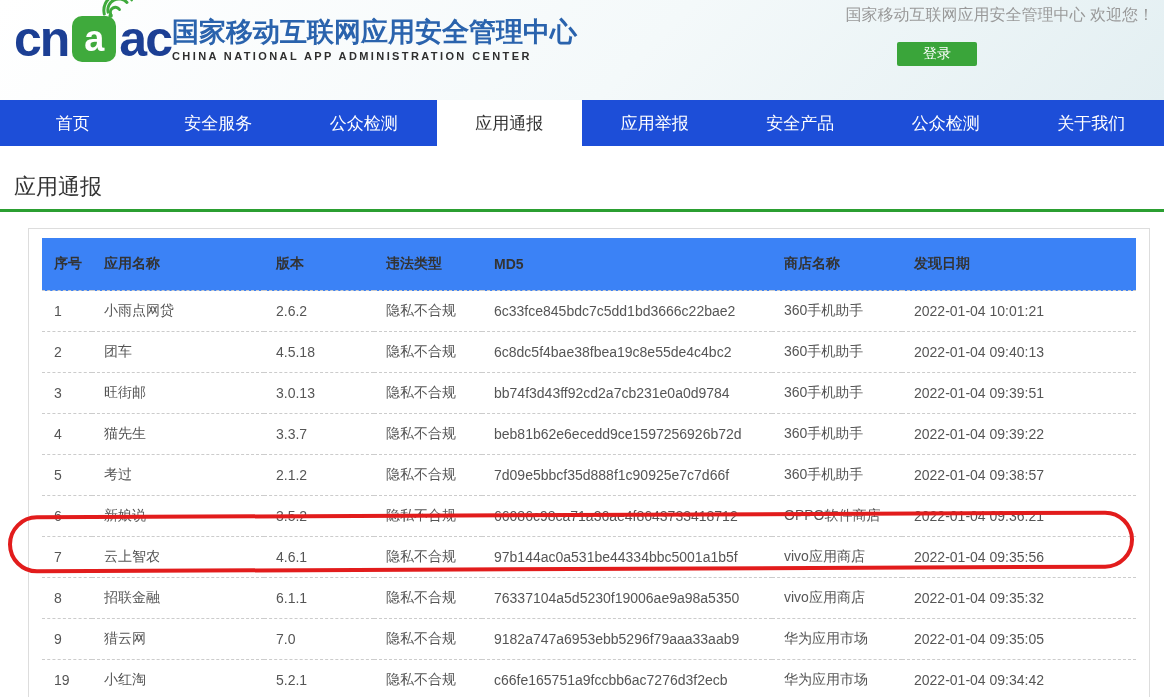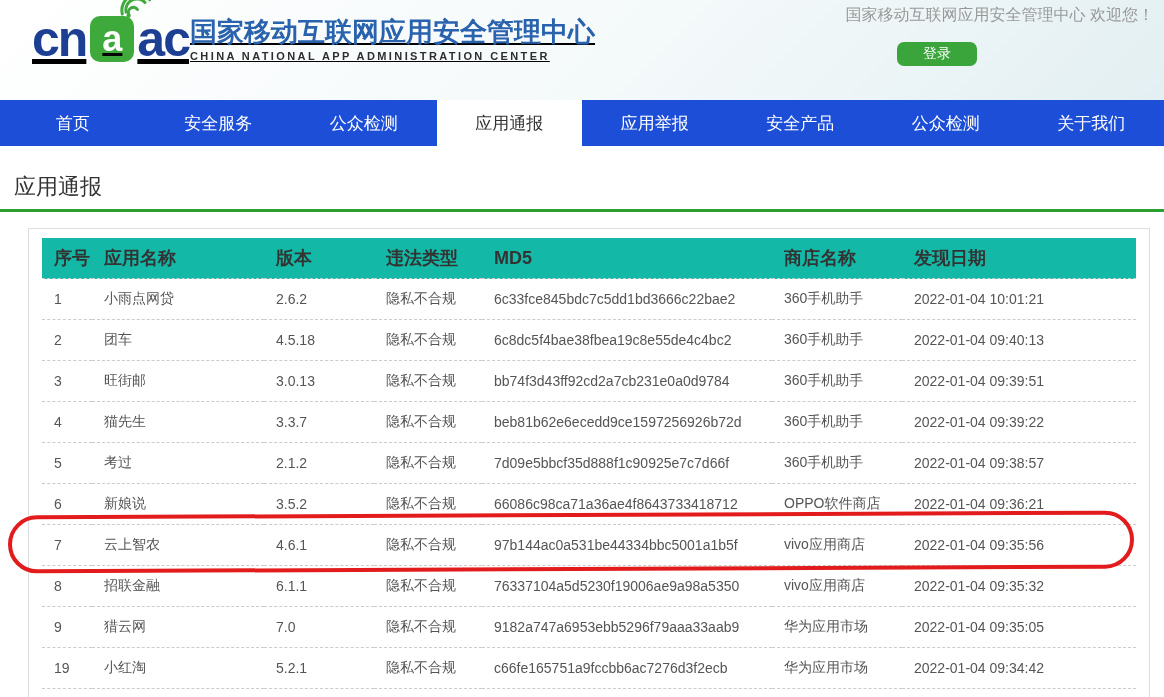--- a/index.html
+++ b/index.html
@@ -6,35 +6,35 @@
   body{
     width:1164px;height:697px;overflow:hidden;position:relative;
     background:#fff;font-family:"Liberation Sans","DejaVu Sans",sans-serif;
     -webkit-font-smoothing:antialiased;
   }
   
   .site-header{
     position:relative;height:100px;
     background:linear-gradient(135deg,#ffffff 0%,#f4f9fa 55%,#e3eff2 100%);
   }
-  .logo-wrap{position:absolute;left:32px;top:10px;display:flex;align-items:flex-end;cursor:pointer;text-decoration:underline;}
+  .logo-wrap{position:absolute;left:14px;top:10px;display:flex;align-items:flex-end;cursor:pointer;}
   .logo-letters{font-size:50px;font-weight:700;color:#1c3f94;letter-spacing:-2px;line-height:58px;}
   .logo-box{
     position:relative;width:44px;height:46px;margin:0 3px 6px 4px;border-radius:10px;
     background:#3faa3c;display:flex;align-items:center;justify-content:center;
   }
   .logo-box span{color:#fff;font-size:36px;font-weight:700;line-height:36px;}
   .wifi-icon{position:absolute;top:-22px;right:-14px;transform:rotate(18deg);}
   .logo-titles{margin-left:1px;padding-bottom:6px;}
   .logo-title-cn{font-size:27px;font-weight:700;color:#2a63ad;line-height:32px;}
   .logo-title-en{font-size:11px;font-weight:700;color:#2e2e2e;letter-spacing:2.4px;margin-top:2px;}
   .welcome{position:absolute;top:5px;right:10px;font-size:16px;color:#999;}
   .login-btn{
     position:absolute;top:42px;right:187px;width:80px;height:24px;
-    background:#3aa53a;color:#fff;font-size:14px;border:none;border-radius:7px;
+    background:#3aa53a;color:#fff;font-size:14px;border:none;border-radius:2px;
     display:flex;align-items:center;justify-content:center;cursor:pointer;
     font-family:inherit;
   }
   
   .main-nav{display:flex;height:46px;background:#1d4ed8;}
   .nav-item{
     flex:1;display:flex;align-items:center;justify-content:center;
     color:#fff;font-size:17px;cursor:pointer;
   }
   .nav-item.active{background:#fff;color:#333;}
@@ -43,22 +43,22 @@
   .section-title{font-size:22px;color:#333;line-height:26px;}
   .green-rule{height:3px;background:#2b9f31;margin-top:9px;}
   
   .table-box{
     position:absolute;left:28px;top:228px;width:1122px;height:520px;
     background:#fff;border:1px solid #ddd;box-sizing:border-box;
     padding:9px 13px 0 13px;
   }
   table{border-collapse:collapse;width:100%;table-layout:fixed;}
   thead th{
-    background:#14b8a6;text-align:left;font-size:18px;color:#333;
-    font-weight:700;height:40px;padding:0 0 0 12px;
+    background:#3b82f6;text-align:left;font-size:14px;color:#333;
+    font-weight:700;height:52px;padding:0 0 0 12px;
   }
   tbody td{
     font-size:14px;color:#555;height:40px;padding:0 0 0 12px;
     border-bottom:1px dashed #ccc;white-space:nowrap;overflow:hidden;
   }
   thead th{border-bottom:1px dashed #ccc;}
   
   .annotation-circle{
     position:absolute;left:8px;top:513px;width:1118px;height:50px;
     border:4px solid #e21c1c;border-radius:30px;

